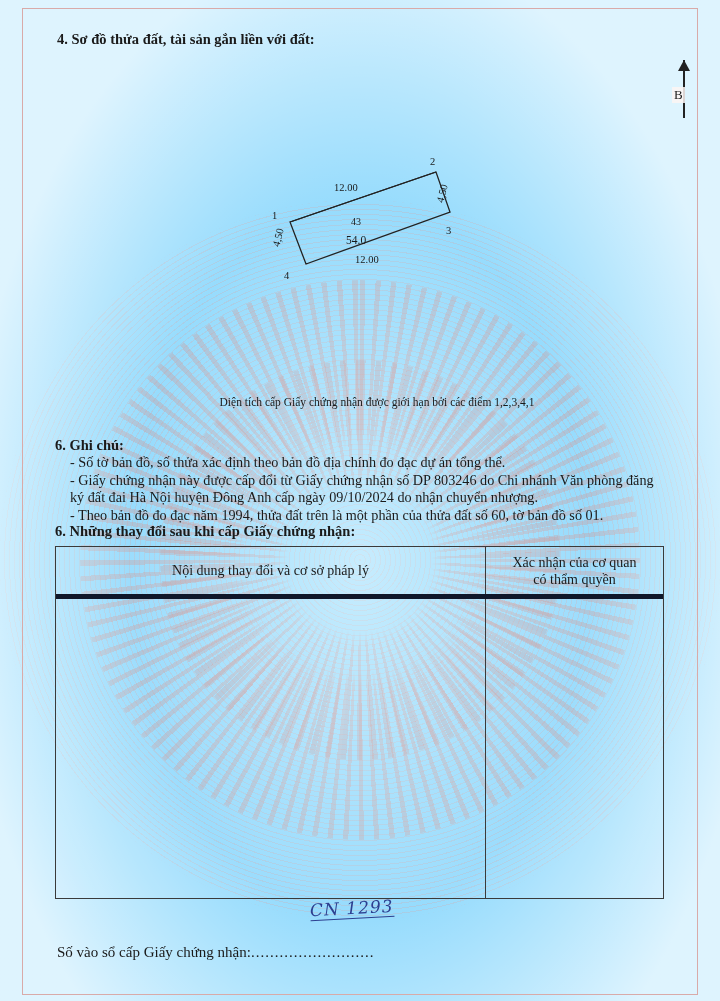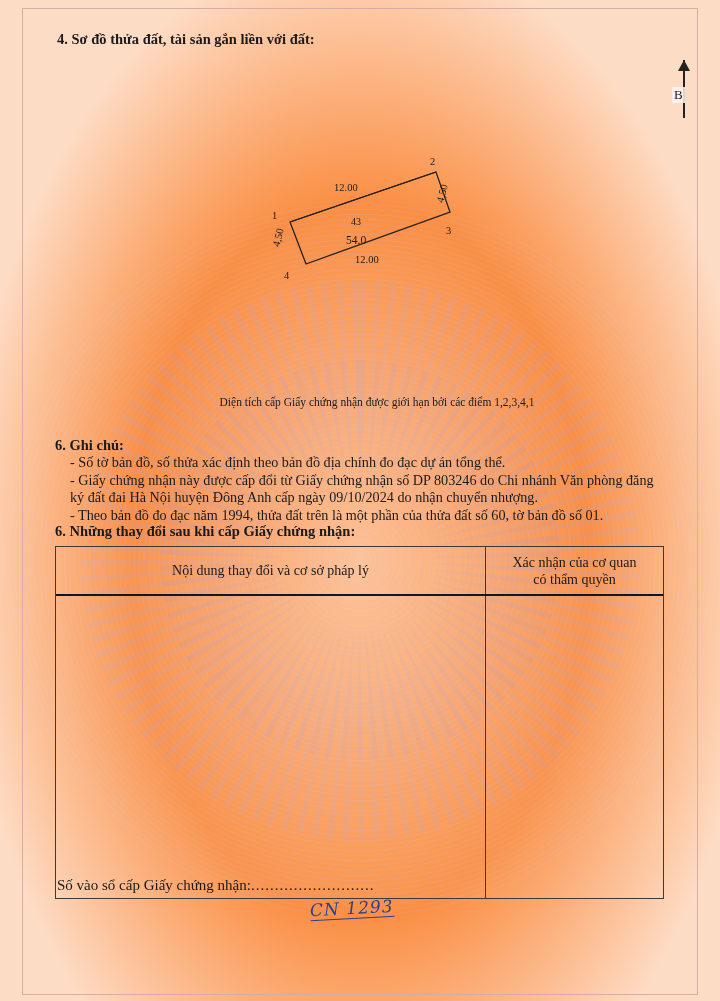--- a/index.html
+++ b/index.html
@@ -13,21 +13,21 @@
     position: relative;
     overflow: hidden;
     font-family: "Liberation Serif", serif;
     color: #1a1a1a;
   }
 
   
   .page {
     position: absolute;
     inset: 0;
-    background: #f97316;
+    background: #7dd3fc;
   }
   .page-border {
     position: absolute;
     left: 22px;
     top: 8px;
     right: 22px;
     bottom: 6px;
     border: 1px solid #d9aaa8;
     box-sizing: border-box;
   }
@@ -206,41 +206,41 @@
     height: 353px;
     border: 1px solid #3a3a3a;
     box-sizing: border-box;
     display: flex;
     flex-direction: column;
     background: rgba(255,255,255,0.05);
   }
   .tbl-head {
     display: flex;
     height: 47px;
-    border-bottom: 2px solid #0f172a;
+    border-bottom: 5px solid #0f172a;
   }
   .tbl-body {
     display: flex;
     flex: 1;
   }
   .col-a { width: 430px; border-right: 1px solid #3a3a3a; box-sizing: border-box; }
   .col-b { flex: 1; box-sizing: border-box; }
   .tbl-head .col-a, .tbl-head .col-b {
     display: flex;
     align-items: center;
     justify-content: center;
     text-align: center;
     font-size: 14px;
     line-height: 17px;
   }
 
   .line-so {
     position: absolute;
     left: 57px;
-    top: 877px;
+    top: 944px;
     font-size: 15px;
     white-space: nowrap;
   }
   .dots { letter-spacing: 1px; }
   .handwrite {
     position: absolute;
     left: 310px;
     top: 898px;
     font-family: "DejaVu Serif", serif;
     font-style: italic;

